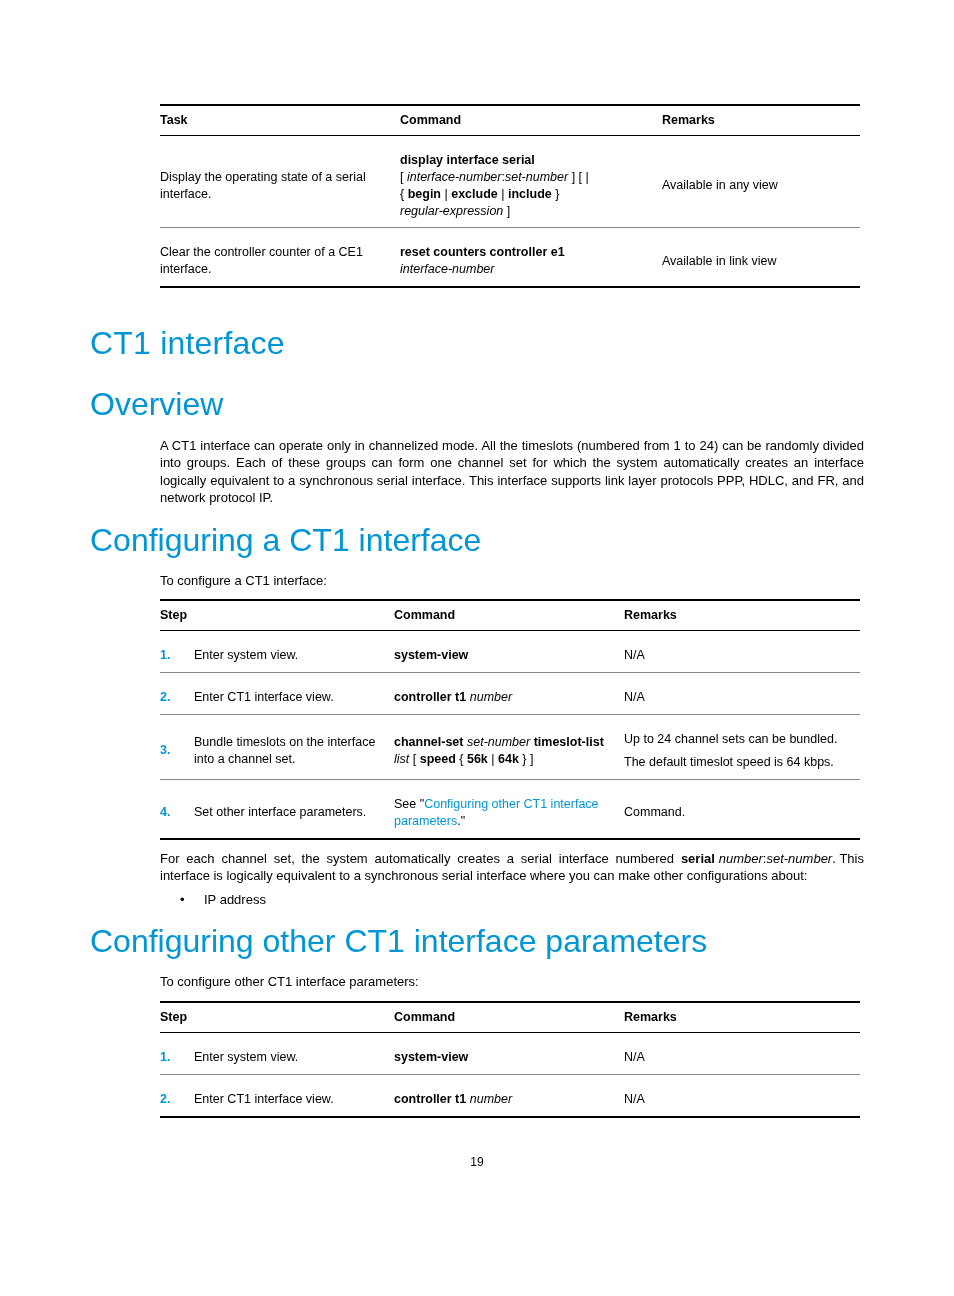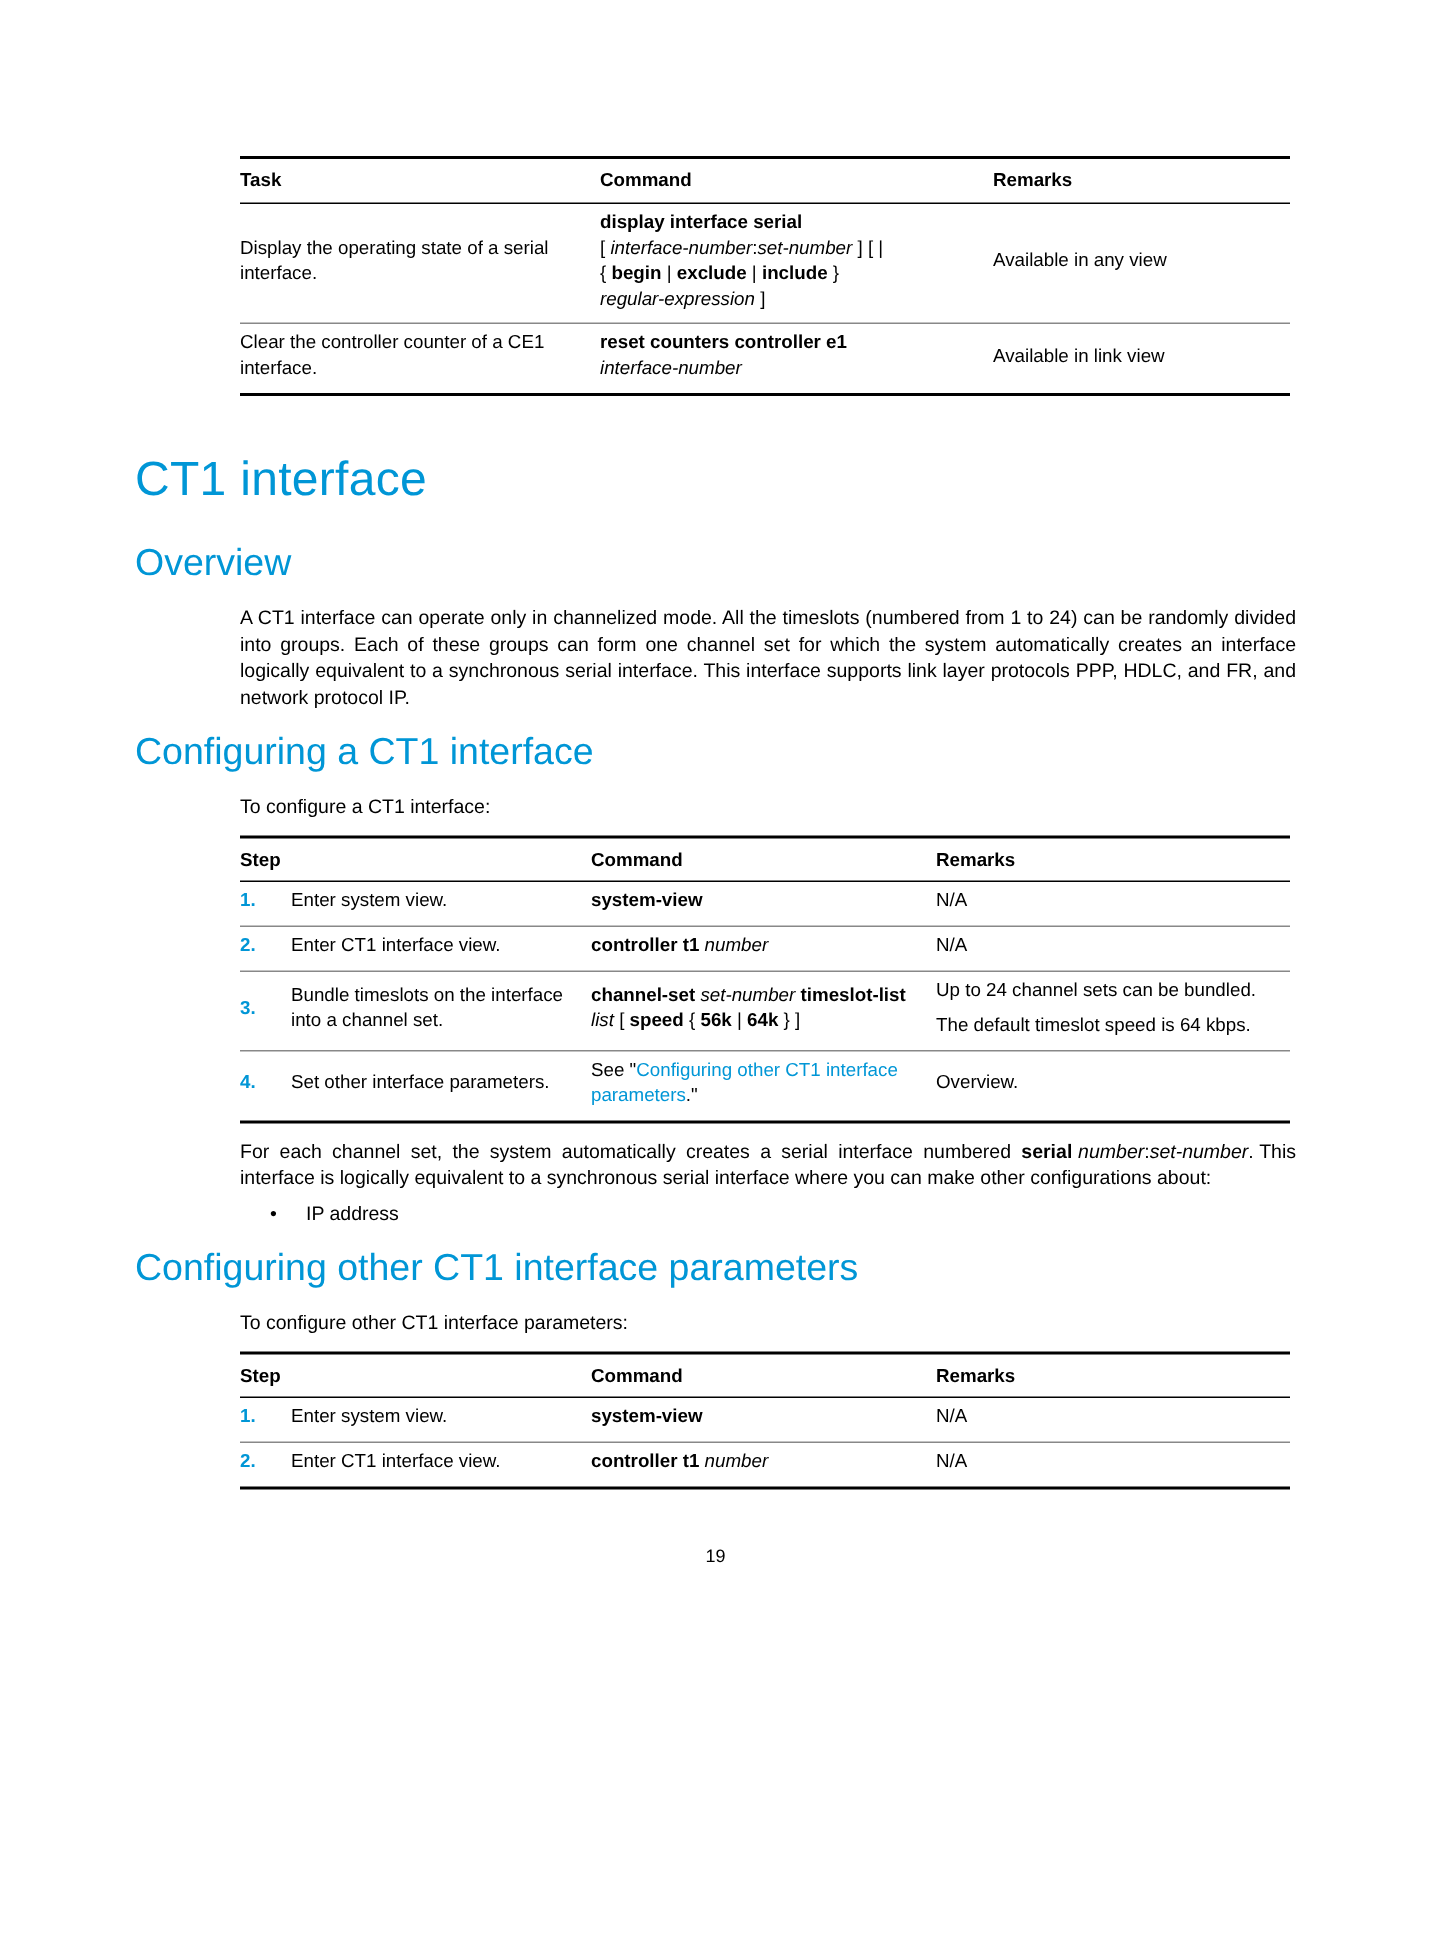--- a/index.html
+++ b/index.html
@@ -15,21 +15,21 @@
   }
   h1 {
     font-weight: 300;
     font-size: 32px;
     color: #0096d6;
     margin: 34px 0 18px 0;
     letter-spacing: 0.2px;
   }
   h2 {
     font-weight: 300;
-    font-size: 25px;
+    font-size: 32px;
     color: #0096d6;
     margin: 18px 0 10px 0;
   }
   p.body {
     margin: 6px 0 6px 70px;
     text-align: justify;
   }
   p.lead {
     margin: 6px 0 10px 70px;
   }
@@ -43,21 +43,21 @@
   }
   table thead tr th {
     text-align: left;
     font-weight: bold;
     padding: 6px 8px 6px 0;
     border-top: 2px solid #000;
     border-bottom: 1px solid #000;
     vertical-align: bottom;
   }
   table tbody tr td {
-    padding: 4px 12px 8px 0;
+    padding: 16px 12px 8px 0;
     border-bottom: 1px solid #888;
     vertical-align: middle;
     text-align: left;
   }
   table tbody tr:last-child td {
     border-bottom: 2px solid #000;
   }
   .step-num {
     width: 22px;
     color: #0096d6;
@@ -169,21 +169,21 @@
       <td>
         <span>Up to 24 channel sets can be bundled.</span>
         <div style="height:6px"></div>
         <span>The default timeslot speed is 64 kbps.</span>
       </td>
     </tr>
     <tr>
       <td class="step-num">4.</td>
       <td>Set other interface parameters.</td>
       <td><span>See "</span><span class="linklike">Configuring other CT1 interface parameters</span><span>."</span></td>
-      <td>Overview.</td>
+      <td>Command.</td>
     </tr>
   </tbody>
 </table>
 
 <p class="body" style="text-align:justify">
   <span style="word-spacing:3px">For each channel set, the system automatically creates a serial interface numbered </span><span class="bold">serial</span>
   <span class="ital">number</span>:<span class="ital">set-number</span><span>. This interface is logically equivalent to a synchronous serial interface where you can make other configurations about:</span>
 </p>
 
 <ul class="bullets">

